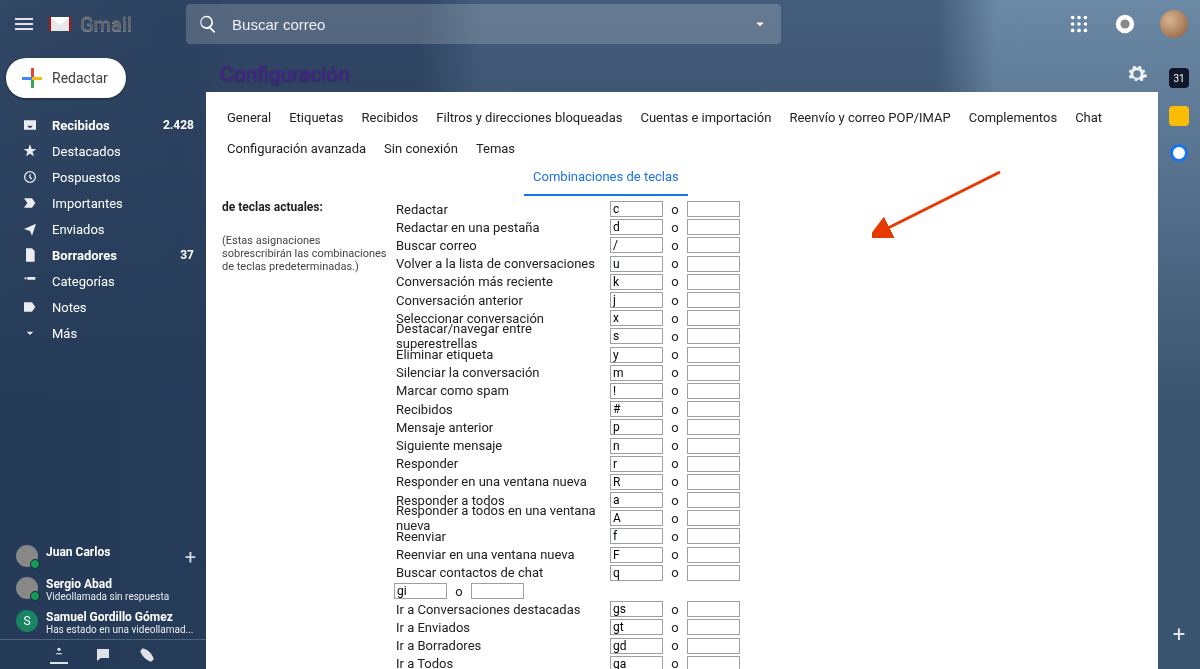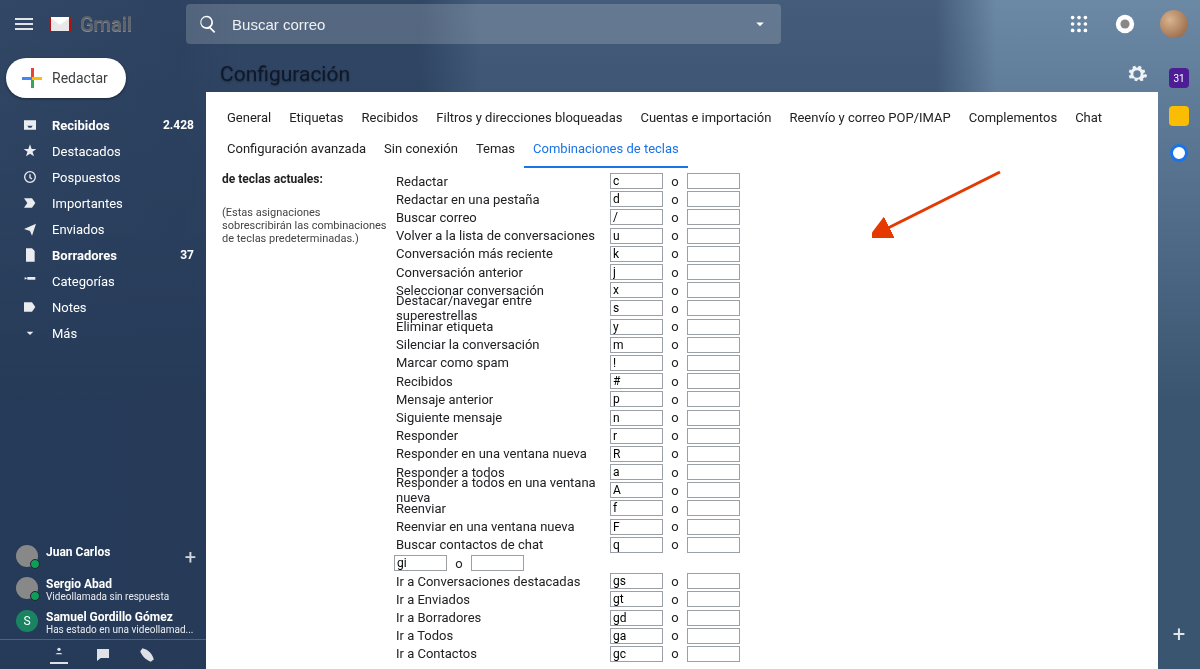--- a/index.html
+++ b/index.html
@@ -56,41 +56,41 @@
 .h-av.initial { background:#1a8462; color:#fff; display:flex; align-items:center; justify-content:center; font-size:12px;}
 .h-text .h-name { font-weight:700; font-size:12px;}
 .h-text .h-sub { font-size:10px; opacity:.9;}
 .h-item .h-plus { margin-left:auto; font-size:20px; color:#fff; opacity:.8;}
 .h-tabs { height:30px; display:flex; align-items:center; gap:26px; justify-content:center; border-top:1px solid rgba(255,255,255,.2);}
 .h-tabs .ht { width:18px; height:18px; opacity:.85; cursor:pointer;}
 .h-tabs .ht.active { border-bottom:2px solid #fff; padding-bottom:6px;}
 
 .main { flex:1; display:flex; flex-direction:column;}
 .main .title { padding:14px 10px 6px 14px; display:flex; align-items:center;}
-.main .title h1 { color:#0f172a; font-size:21px; font-weight:400; text-shadow:0 1px 2px rgba(0,0,0,.35);}
+.main .title h1 { color:#4c1d95; font-size:21px; font-weight:400; text-shadow:0 1px 2px rgba(0,0,0,.35);}
 .main .title .gear { margin-left:auto; width:22px; height:22px; color:#fff; opacity:.9; cursor:pointer;}
 .content { background:#fff; flex:1; overflow:hidden; padding:0; position:relative;}
 .tabs { display:flex; flex-wrap:wrap; gap:0; padding:12px 12px 0; font-size:13px; color:#222;}
 .tabs .tab { padding:6px 9px 10px; cursor:pointer;}
-.tabs .tab.active { color:#1a73e8; border-bottom:2px solid #1a73e8;}
+.tabs .tab.active { color:#1a73e8; border-bottom:2px solid #1a73e8;margin-top:28px;}
 .body { display:flex; padding:4px 16px 0;}
 .body .left { width:172px; font-size:12px; color:#222; padding-right:6px;}
 .body .left .ltitle { font-weight:700;}
 .body .left .lnote { font-size:11px; color:#444; margin-top:20px;}
 .kb-table { flex:1;}
 .kb-row { display:flex; align-items:center; height:18.2px; font-size:13px;}
 .kb-row .action { width:216px; padding-left:2px;}
 .kb-row input { width:53px; height:16px; border:1px solid #9aa0a6; font-size:12px; padding:0 2px; font-family:inherit;}
 .kb-row .or { width:24px; text-align:center;}
 
 .arrow { position:absolute; left:666px; top:78px; width:130px; height:70px; z-index:5; pointer-events:none;}
 
 .rail { width:42px; display:flex; flex-direction:column; align-items:center; gap:18px; padding-top:20px;}
 .rail .ri { width:20px; height:20px; border-radius:4px; cursor:pointer;}
-.rail .ri.cal { background:#4c1d95; color:#fff; font-size:10px; display:flex; align-items:center; justify-content:center;}
+.rail .ri.cal { background:#0f172a; color:#fff; font-size:10px; display:flex; align-items:center; justify-content:center;}
 .rail .ri.keep { background:#fbbc04;}
 .rail .ri.tasks { background:#fff; border-radius:50%; border:3px solid #1a73e8; width:18px; height:18px;}
 .rail .plus { margin-top:auto; margin-bottom:22px; color:#fff; font-size:22px; opacity:.85; cursor:pointer;}
 svg { display:block; }
 </style>
 </head>
 <body>
 
 <div class="bg-buildings"></div>
 

